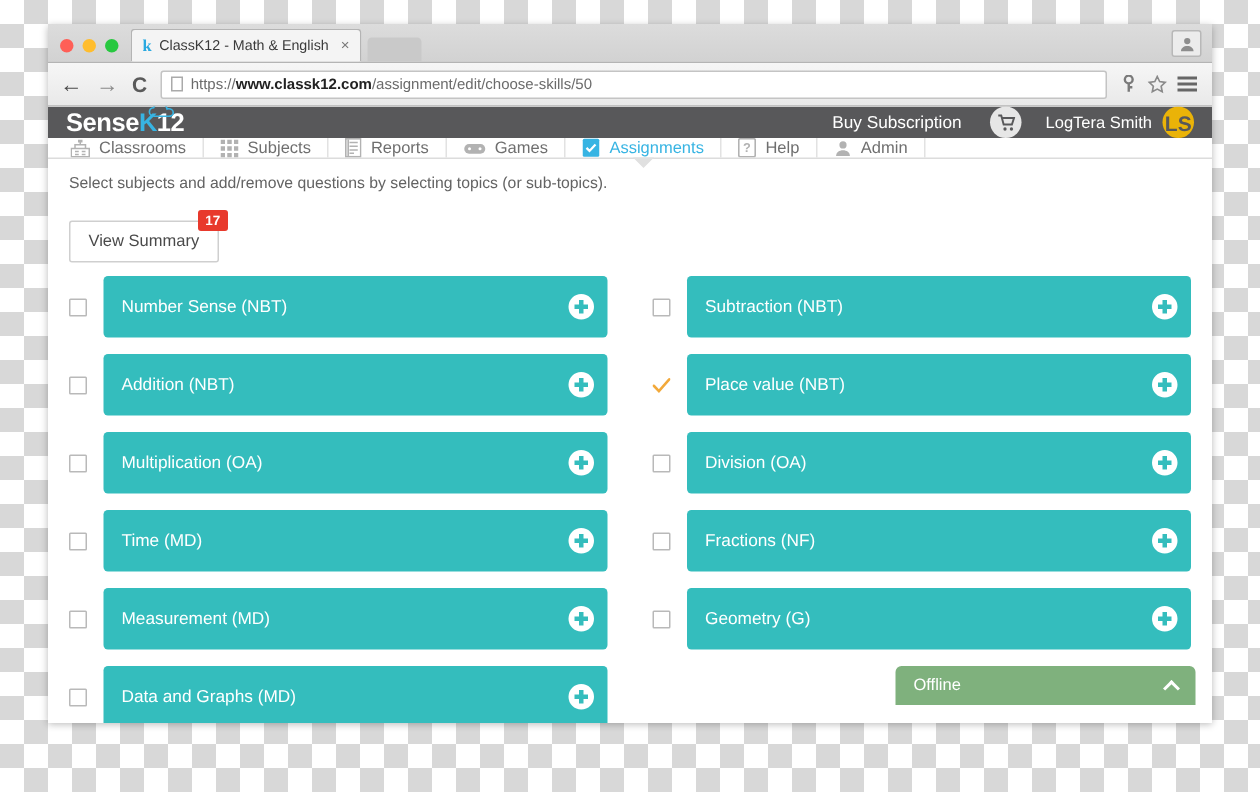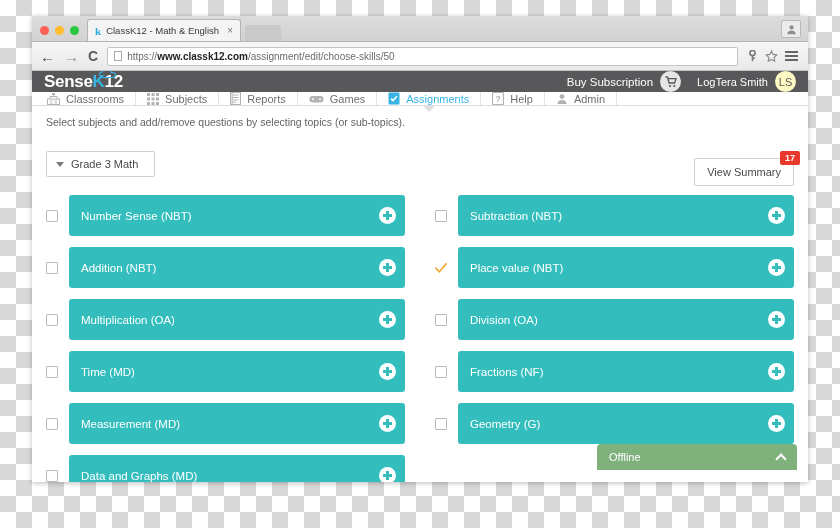--- a/index.html
+++ b/index.html
@@ -116,34 +116,34 @@
     display: flex; align-items: center; justify-content: space-between;
     padding: 0 12px;
   }
   .logo { font-size: 17px; font-weight: bold; color: #fff; letter-spacing: -0.3px; position: relative; }
   .logo .k { color: #37b4e3; }
   .logo .cloud {
     position: absolute; top: -4px; left: 54px;
     width: 22px; height: 11px;
   }
   .header-right { display: flex; align-items: center; gap: 16px; }
-  .buy-sub { display: flex; align-items: center; gap: 7px; }
+  .buy-sub { display: flex; align-items: center; gap: 19px; }
   .buy-sub-label { font-size: 11.5px; color: #fff; }
   .circle-icon {
     width: 21px; height: 21px; border-radius: 50%;
     background: #e6e6e6;
     display: flex; align-items: center; justify-content: center;
     color: #58585a;
   }
   .user-block { display: flex; align-items: center; gap: 7px; }
   .user-name { font-size: 11px; color: #fff; }
   .avatar {
     width: 21px; height: 21px; border-radius: 50%;
-    background: #fef9c3; color: #58585a;
-    font-size: 11px; font-weight: normal;
+    background: #eab308; color: #58585a;
+    font-size: 14px; font-weight: bold;
     display: flex; align-items: center; justify-content: center;
   }
 
   
   .nav-tabs {
     height: 28px; background: #ffffff;
     border-bottom: 1px solid #dcdcdc;
     display: flex; align-items: stretch;
     padding-left: 4px; position: relative;
   }
@@ -159,21 +159,21 @@
   .nav-tab.active::after {
     content: ""; position: absolute;
     bottom: -7px; left: 50%; transform: translateX(-50%);
     border-left: 7px solid transparent;
     border-right: 7px solid transparent;
     border-top: 7px solid #e0e0e0;
   }
 
   
   .main { flex: 1; padding: 10px 14px 0 14px; position: relative; }
-  .instructions { font-size: 10.5px; color: #636363; margin-bottom: 23px; }
+  .instructions { font-size: 10.5px; color: #636363; margin-bottom: 12px; }
 
   .subrow { display: flex; align-items: flex-start; justify-content: space-between; margin-bottom: 9px; }
   .grade-select {
     border: 1px solid #cfcfcf; background: #fff;
     border-radius: 2px;
     padding: 6px 16px 6px 9px;
     font-size: 11px; color: #4a4a4a;
     display: flex; align-items: center; gap: 7px;
   }
   .caret-down {
@@ -431,24 +431,20 @@
           </svg>
         </span>
         <span>Admin</span>
       </div>
     </div>
 
     <div class="main">
       <div class="instructions">Select subjects and add/remove questions by selecting topics (or sub-topics).</div>
 
       <div class="subrow">
-        <div class="grade-select">
-          <span class="caret-down"></span>
-          <span>Grade 3 Math</span>
-        </div>
         <div class="summary-wrap">
           <span class="summary-badge">17</span>
           <div class="summary-btn">View Summary</div>
         </div>
       </div>
 
       <div class="skills-grid">
         <div class="skill-col">
           <div class="skill-row">
             <span class="checkbox"></span>

